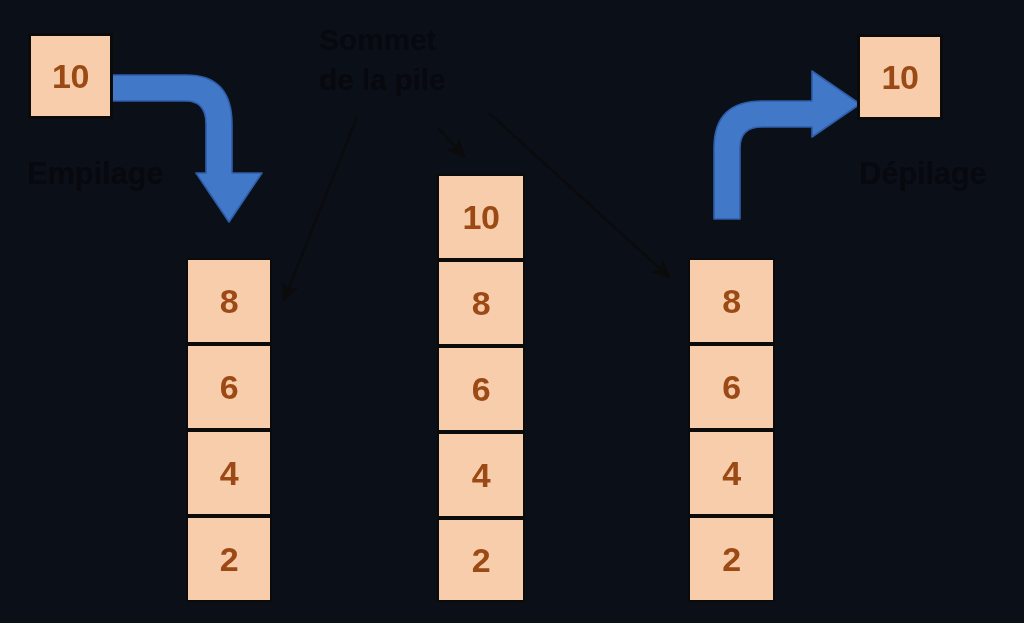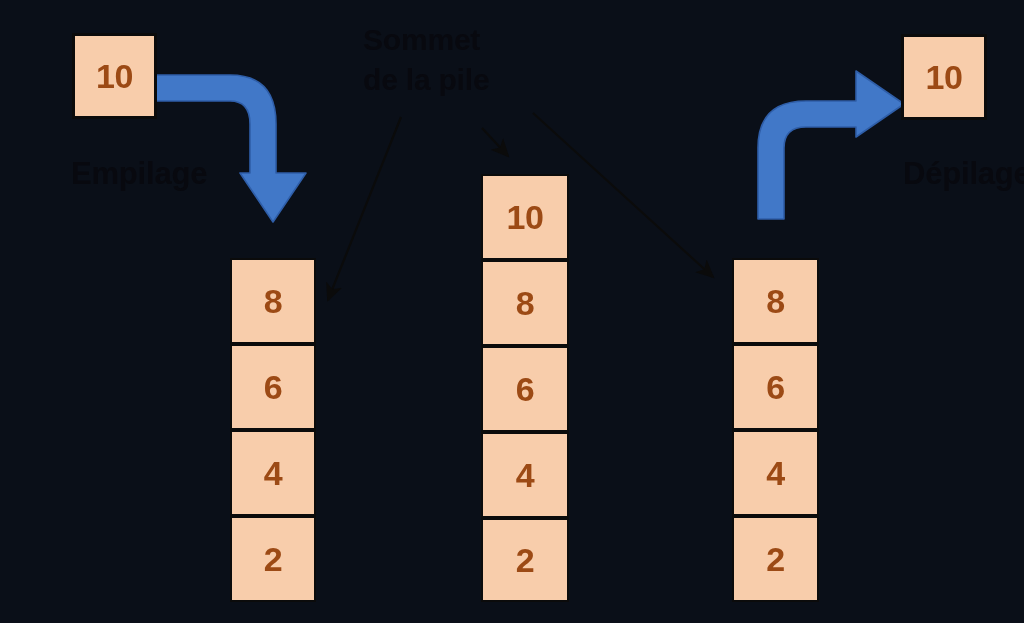--- a/index.html
+++ b/index.html
@@ -10,21 +10,20 @@
     width: 1024px;
     height: 623px;
     background: #0a0f18;
     font-family: "Liberation Sans", sans-serif;
     overflow: hidden;
   }
   #stage {
     position: relative;
     width: 832px;
     height: 623px;
-    margin-left: 44px;
   }
 
   
   .cell {
     position: absolute;
     box-sizing: border-box;
     background: #f8cdab;
     border: 2.5px solid #0b0b0b;
     display: flex;
     align-items: center;

